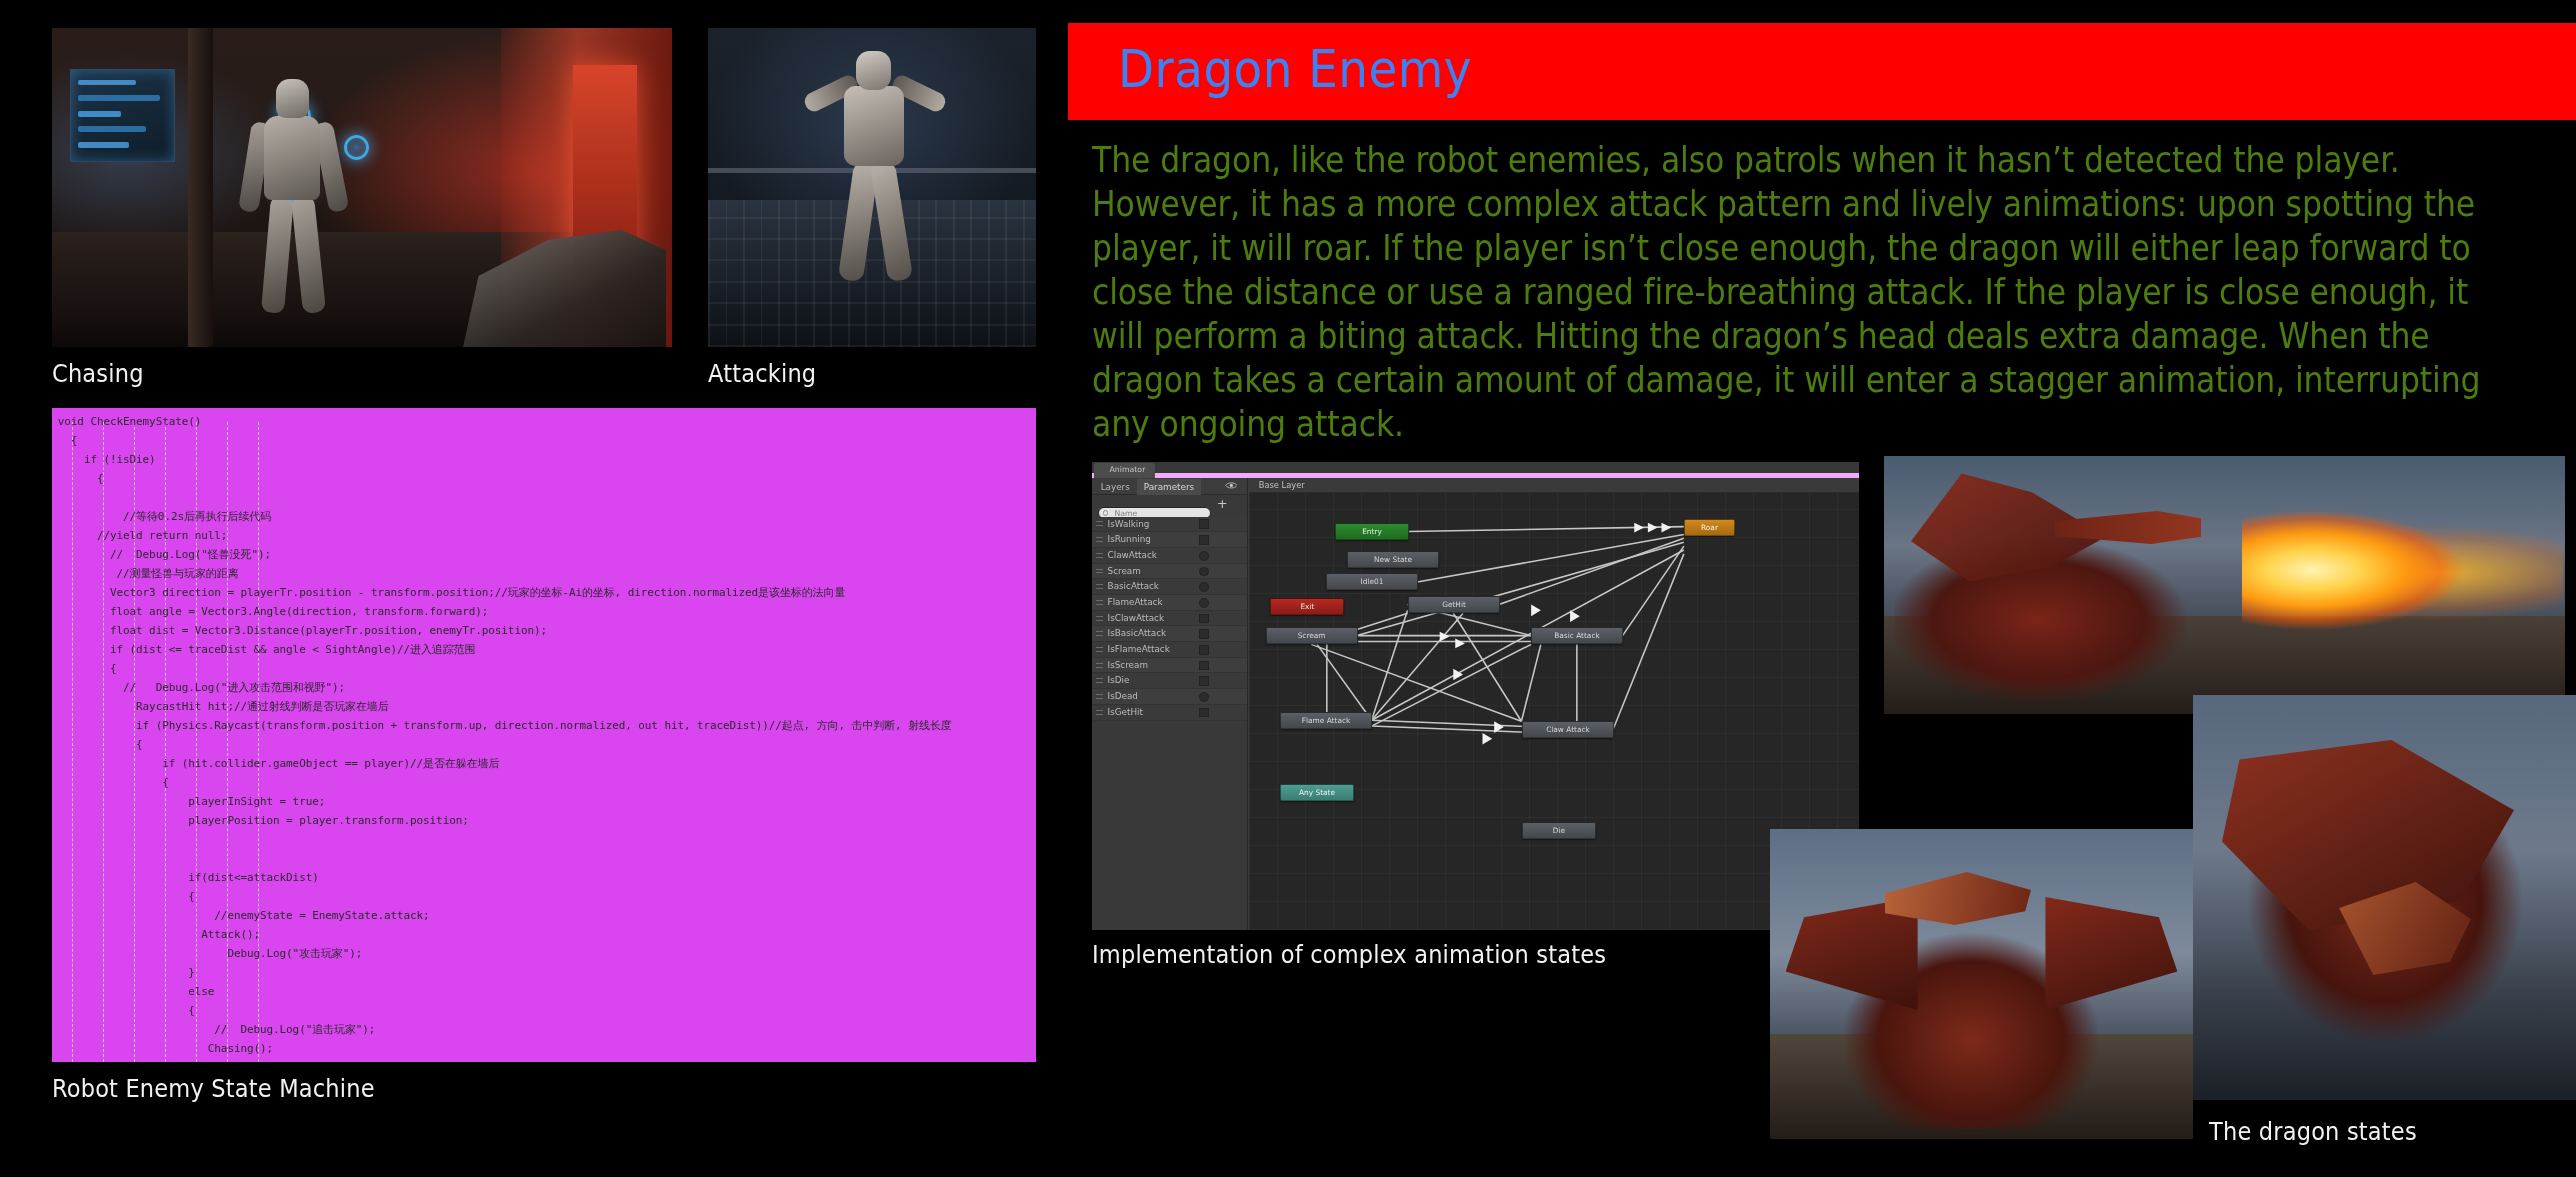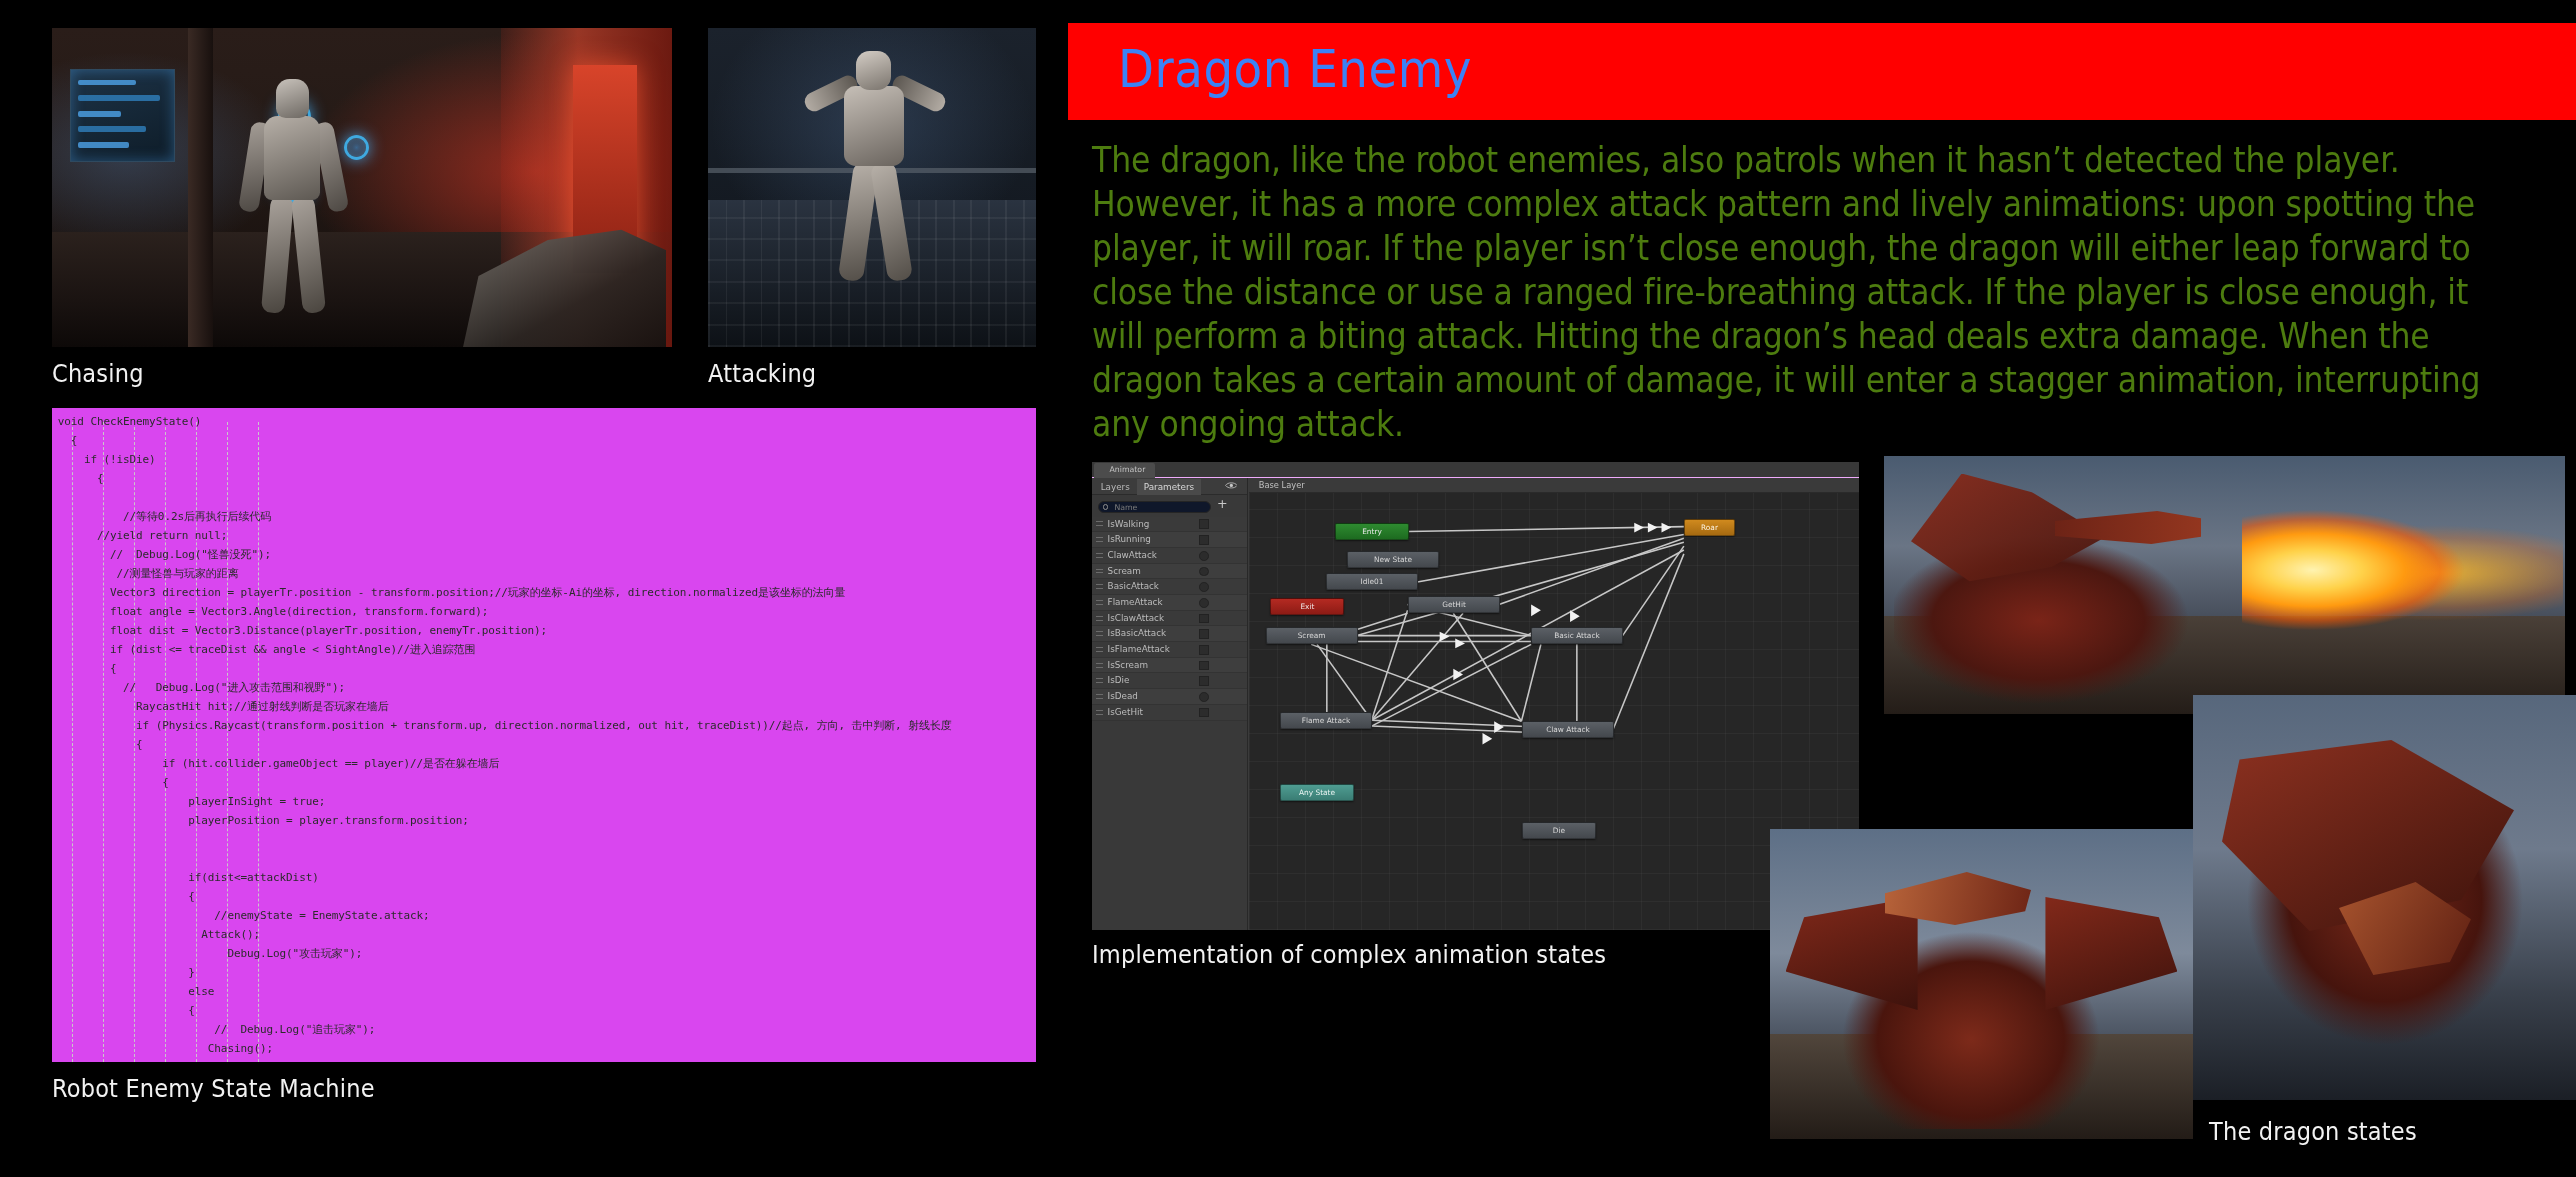--- a/index.html
+++ b/index.html
@@ -236,21 +236,21 @@
   
   .animator {
     position: absolute;
     left: 1092px; top: 462px; width: 767px; height: 468px;
     background: #3b3b3b;
     overflow: hidden;
     font-family: "DejaVu Sans", "Liberation Sans", sans-serif;
   }
   .anim-tabrow {
     position: absolute; left: 0; top: 0; width: 100%; height: 15.6px;
-    background: #383838; border-bottom: 1px solid #f0abfc;
+    background: #383838; border-bottom: 5px solid #f0abfc;
   }
   .anim-tab {
     position: absolute; left: 1.9px; top: 1px; height: 14.6px;
     padding: 0 9.7px 0 15.6px;
     background: #4c4c4c;
     color: #c4c4c4; font-size: 7.8px; line-height: 14.6px;
     border-radius: 1.9px 1.9px 0 0;
   }
   .anim-left {
     position: absolute; left: 0; top: 15.6px; width: 156px; bottom: 0;
@@ -262,22 +262,22 @@
   }
   .anim-subtab {
     position: absolute; top: 1px; height: 16.6px; line-height: 16.6px;
     color: #b9b9b9; font-size: 8.8px; padding: 0 6.8px;
   }
   .anim-subtab.active { background: #4a4a4a; color: #d8d8d8; }
   .anim-eye {
     position: absolute; right: 9.7px; top: 3.9px; width: 12.7px; height: 8.8px;
   }
   .anim-search {
-    position: absolute; left: 5.8px; top: 23px; width: 113px; height: 12.7px;
-    background: #0f172a; border: 1px solid #252525; border-radius: 6.8px;
+    position: absolute; left: 5.8px; top: 29px; width: 113px; height: 12.7px;
+    background: #e5e5e5; border: 1px solid #252525; border-radius: 6.8px;
     color: #7d7d7d; font-size: 7.8px; line-height: 11.7px; padding-left: 15.6px;
   }
   .anim-search .mag {
     position: absolute; left: 3.9px; top: 2.9px; width: 5.8px; height: 5.8px;
     border: 1px solid #8e8e8e; border-radius: 50%;
   }
   .anim-plus {
     position: absolute; left: 125px; top: 20.4px;
     color: #c9c9c9; font-size: 12.7px; line-height: 12.7px;
   }

